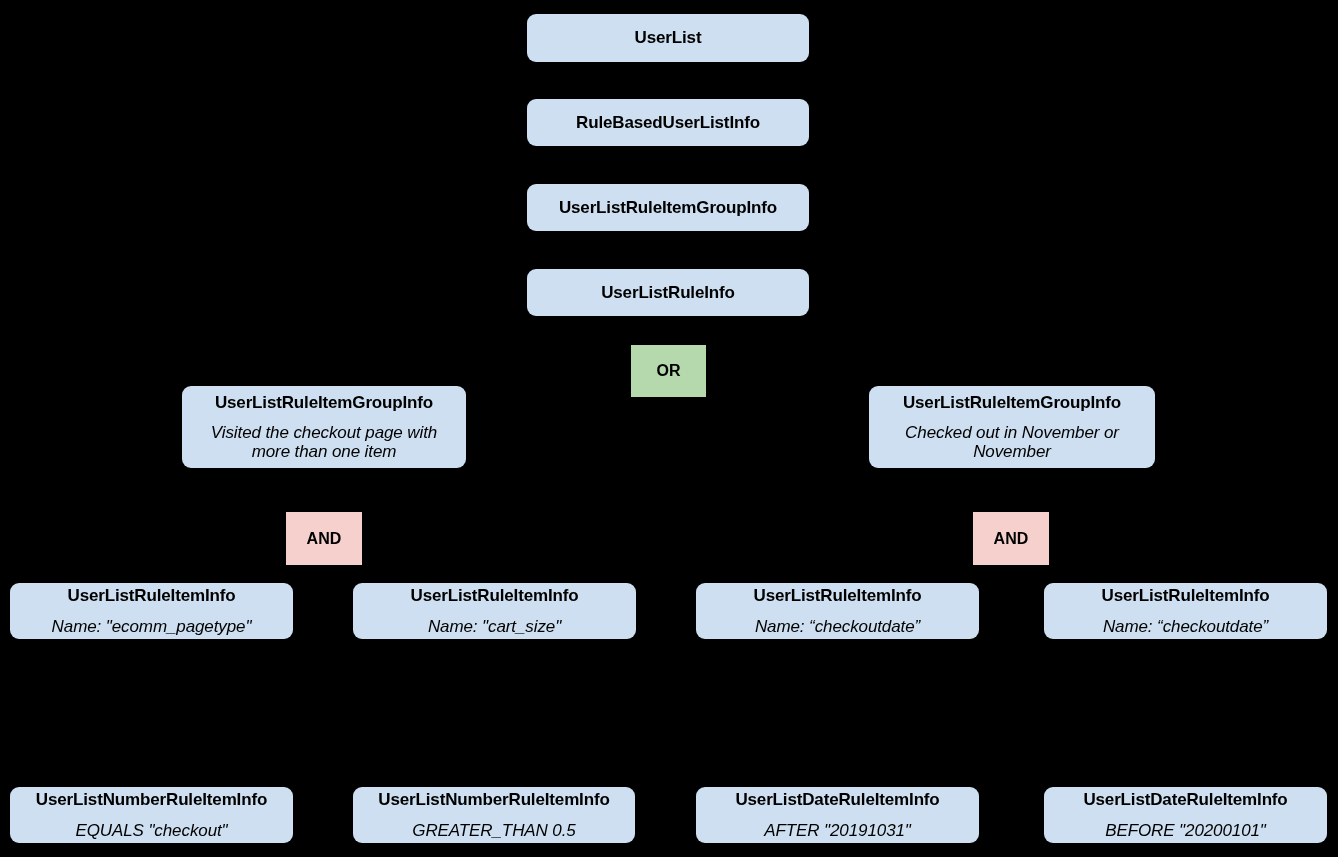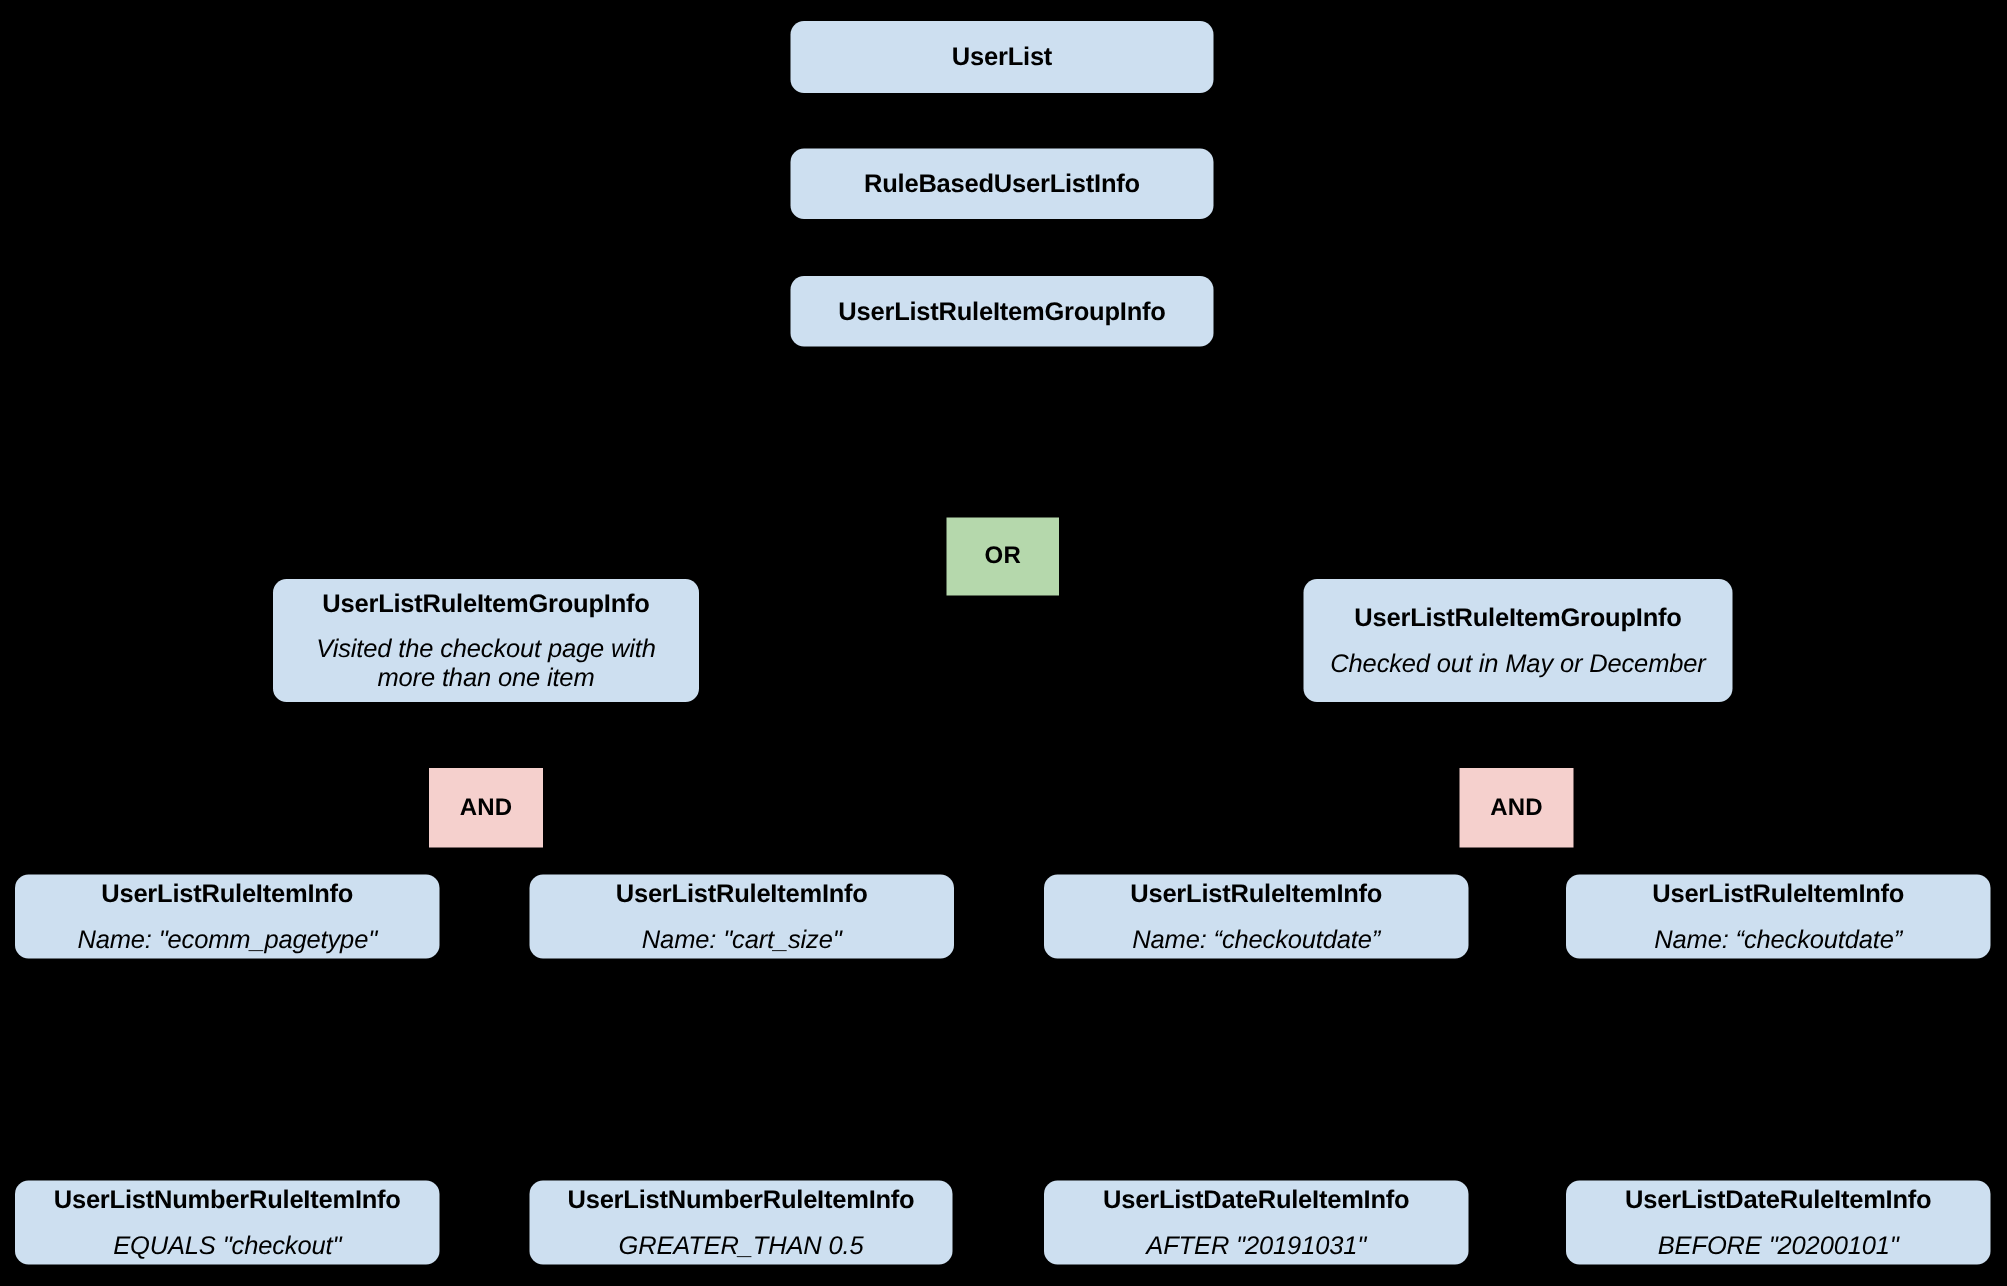--- a/index.html
+++ b/index.html
@@ -131,33 +131,36 @@
   </div>
 
   <div class="node entity" style="left:527px; top:99px; width:282px; height:47px;">
     <div class="title">RuleBasedUserListInfo</div>
   </div>
 
   <div class="node entity" style="left:527px; top:184px; width:282px; height:47px;">
     <div class="title">UserListRuleItemGroupInfo</div>
   </div>
 
+  <div class="node entity" style="left:527px; top:269px; width:282px; height:47px;">
+    <div class="title">UserListRuleInfo</div>
+  </div>
 
   <div class="node op op-or" style="left:631px; top:345px; width:75px; height:52px;">
     <div class="op-label">OR</div>
   </div>
 
   <div class="node entity" style="left:182px; top:386px; width:284px; height:82px;">
     <div class="title">UserListRuleItemGroupInfo</div>
     <div class="subtitle">Visited the checkout page with more than one item</div>
   </div>
 
   <div class="node entity" style="left:869px; top:386px; width:286px; height:82px;">
     <div class="title">UserListRuleItemGroupInfo</div>
-    <div class="subtitle">Checked out in May or December</div>
+    <div class="subtitle">Checked out in November or November</div>
   </div>
 
   <div class="node op op-and" style="left:286px; top:512px; width:76px; height:53px;">
     <div class="op-label">AND</div>
   </div>
 
   <div class="node op op-and" style="left:973px; top:512px; width:76px; height:53px;">
     <div class="op-label">AND</div>
   </div>
 

